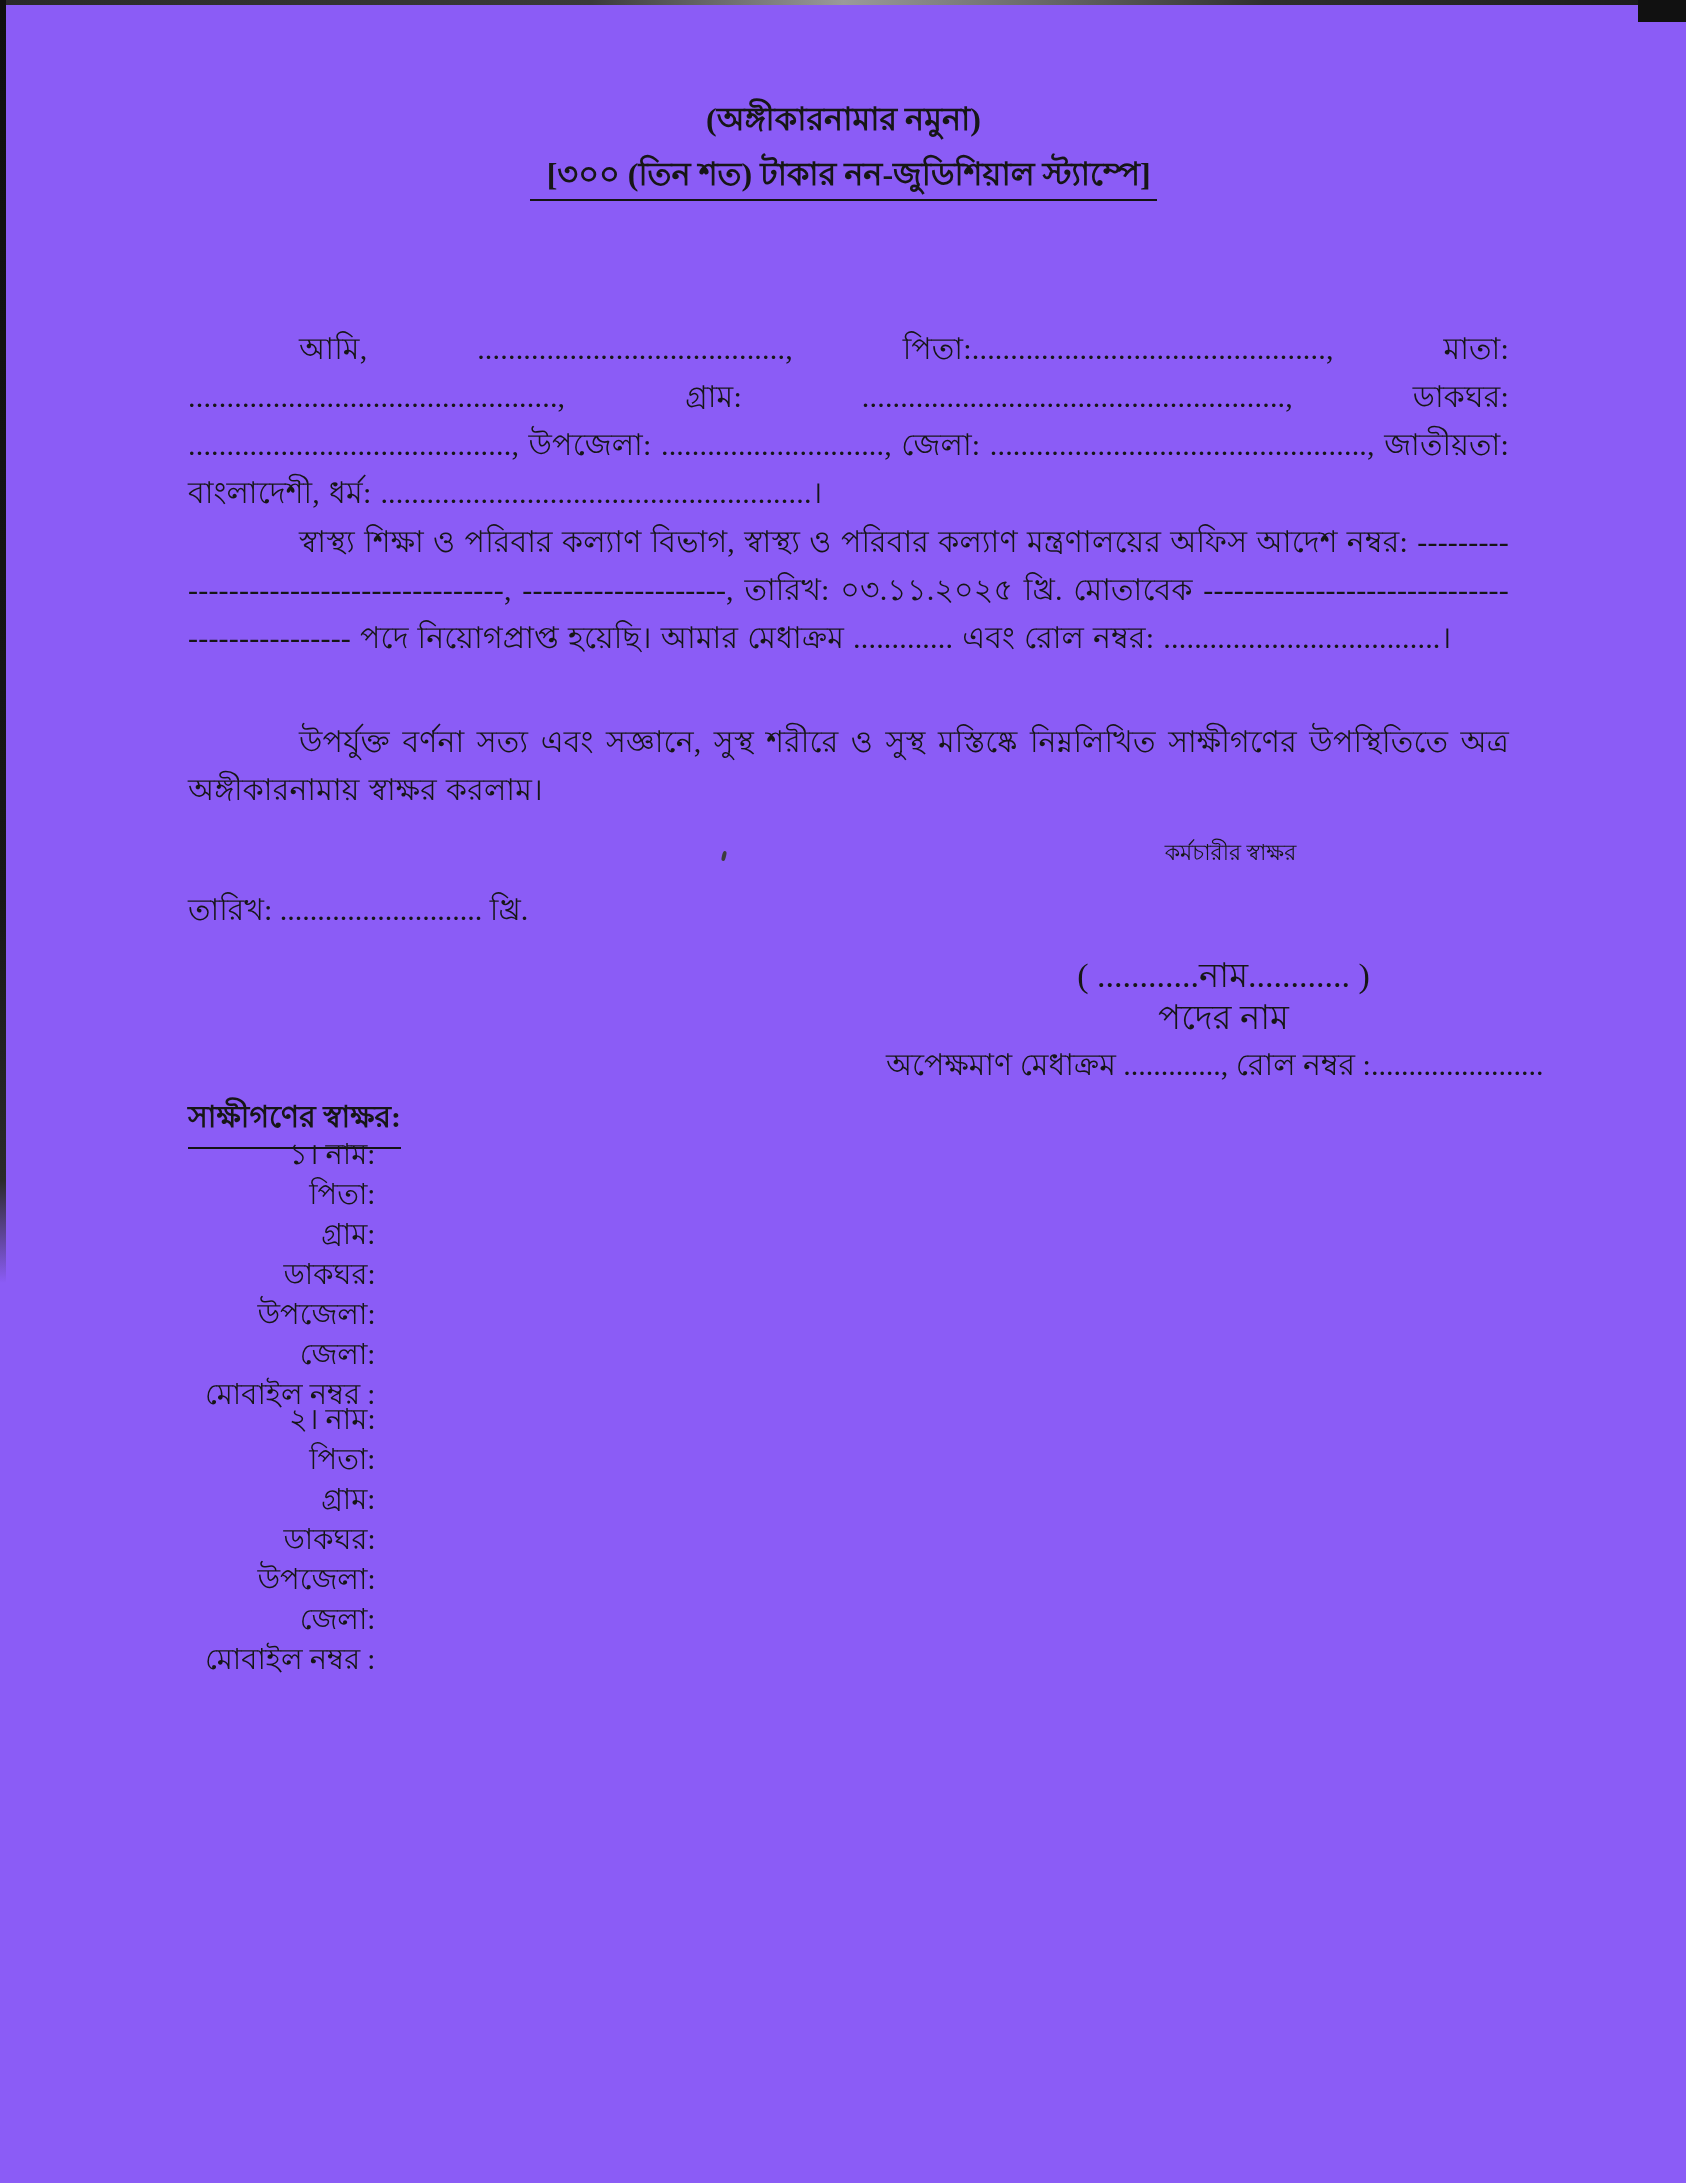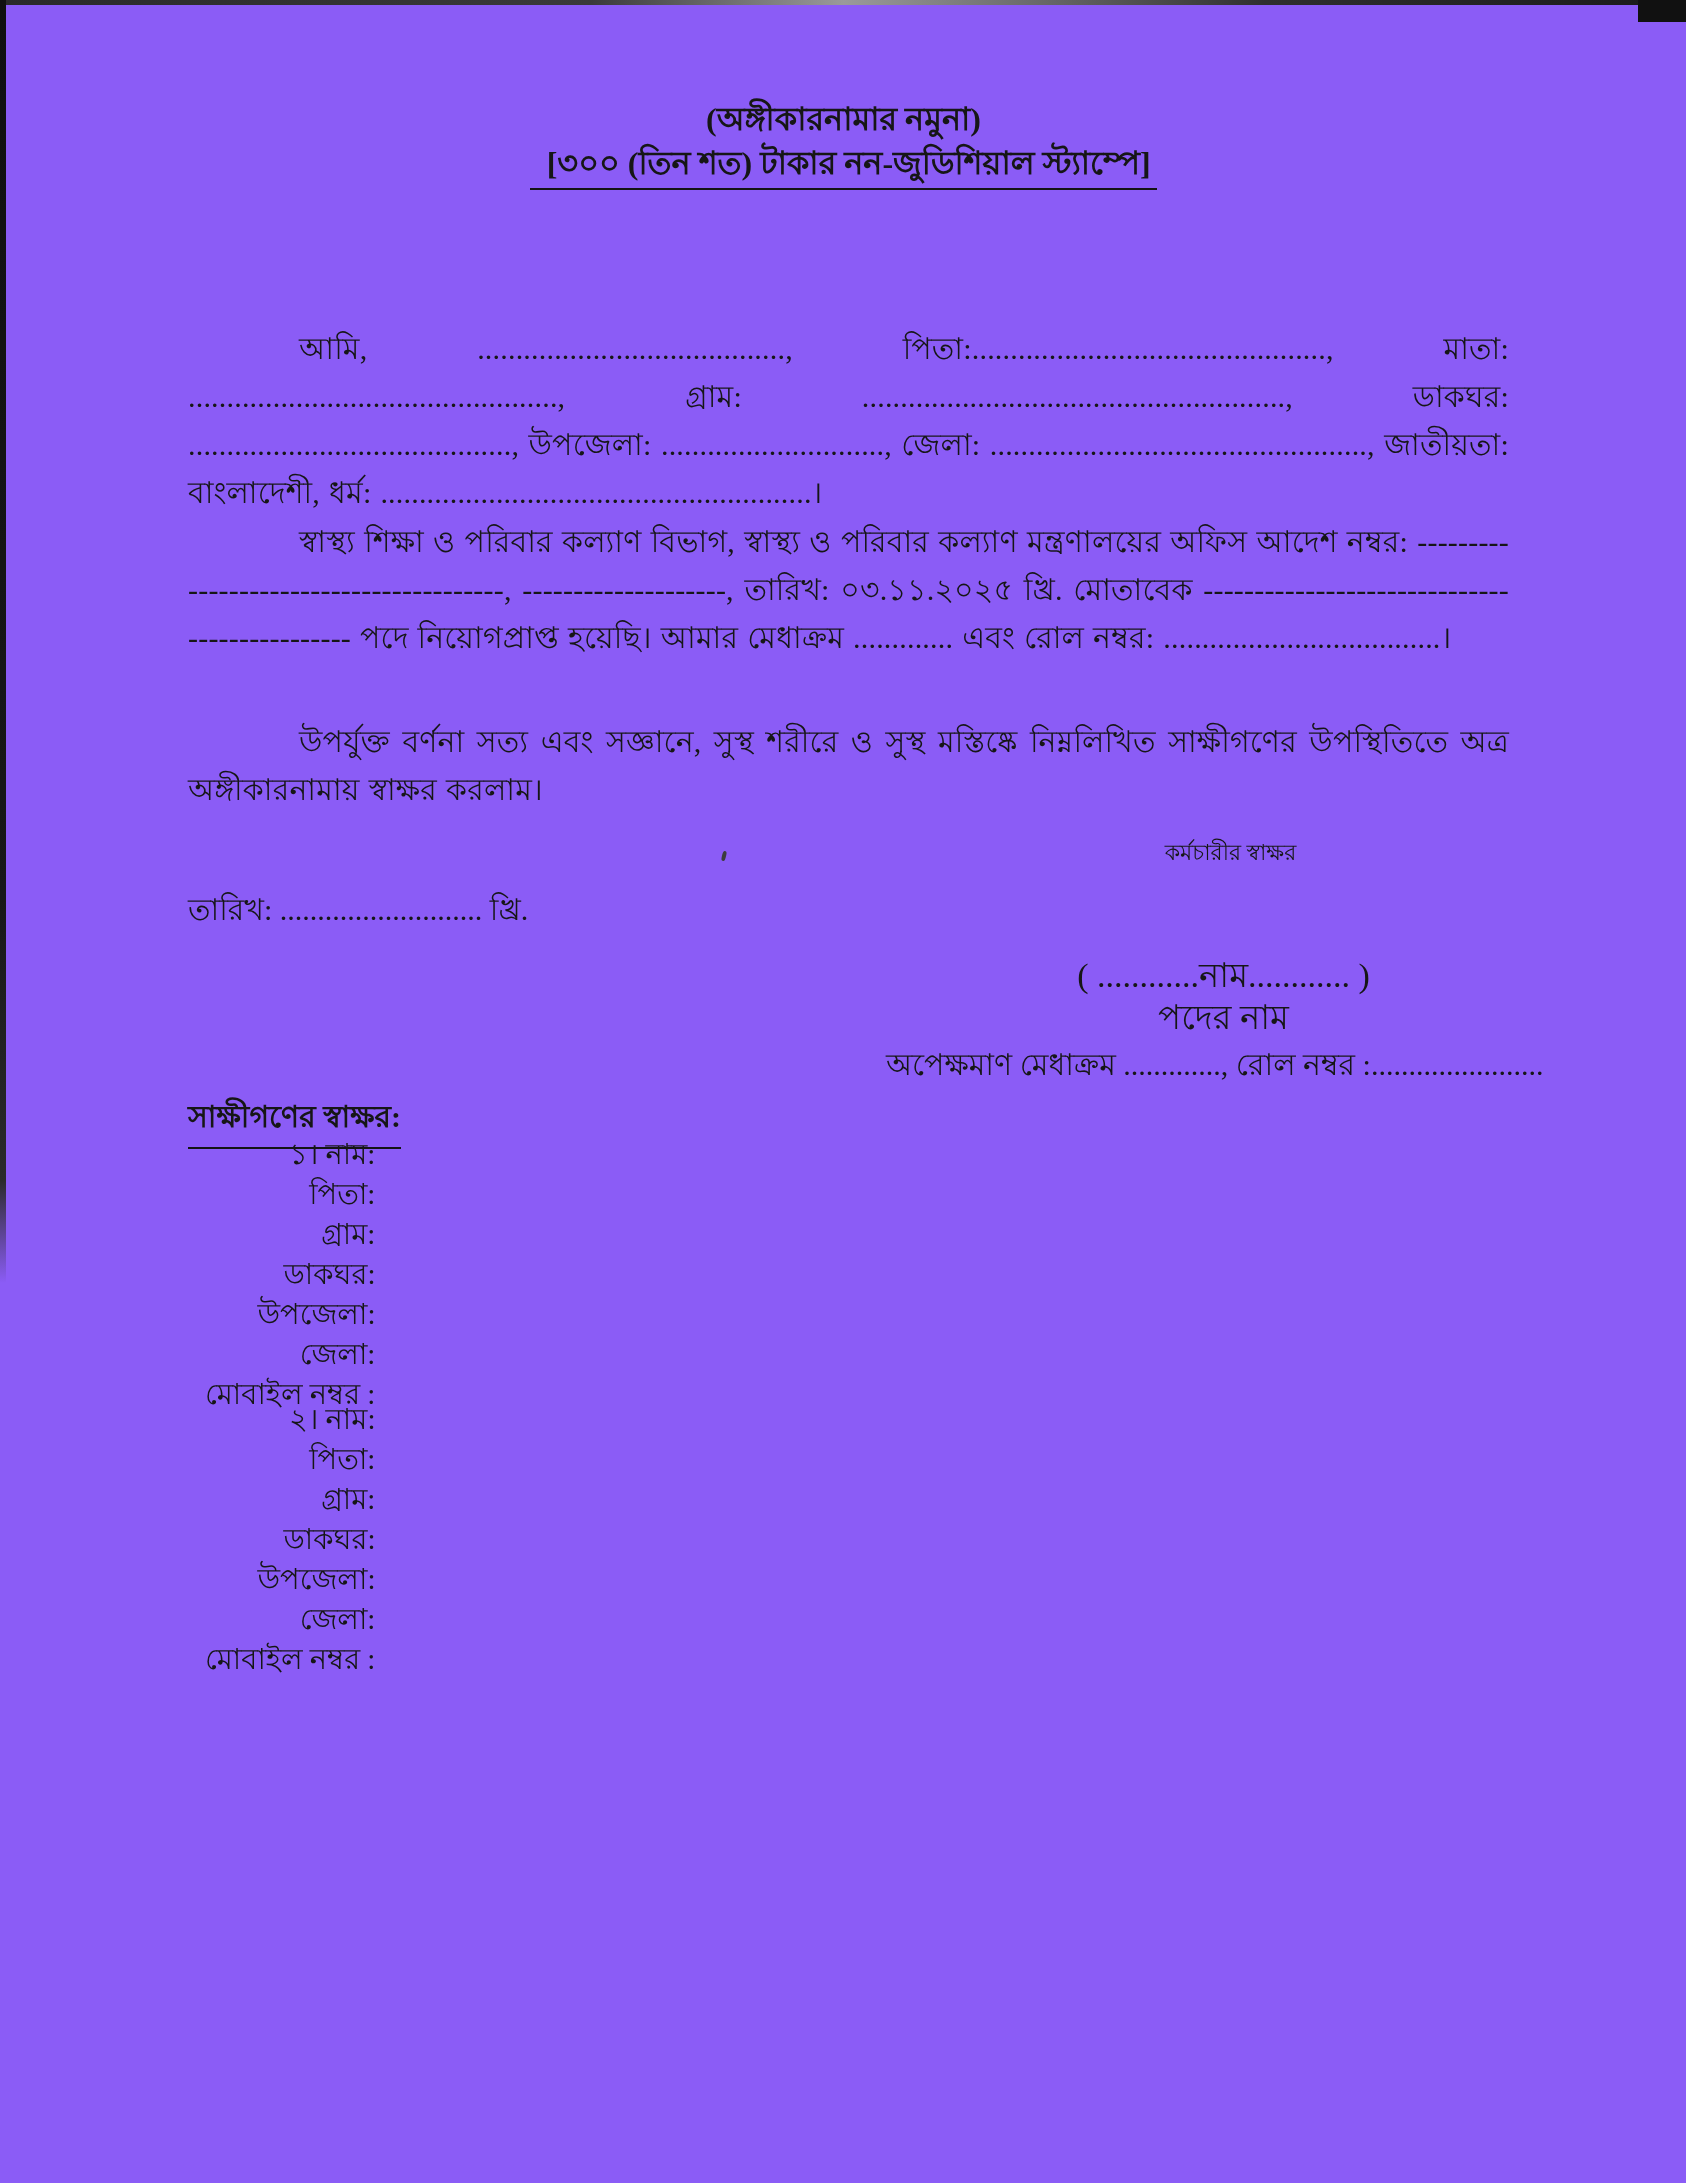--- a/index.html
+++ b/index.html
@@ -17,21 +17,21 @@
     background:linear-gradient(to right,#2a2a2a 0%,#3a3a3a 35%,#9a9a9a 50%,#2f2f2f 75%,#1a1a1a 100%);}
   .scan-corner{position:absolute;top:0;right:0;width:49px;height:22px;background:#111;}
   .scan-left{position:absolute;top:0;left:0;width:6px;height:1283px;
     background:linear-gradient(to bottom,#101010 0%,#181818 70%,#2b2b2b 92%,rgba(40,40,40,0) 100%);}
   .speck{position:absolute;background:#3c3c3c;border-radius:40%;}
   .speck.s1{left:722px;top:851px;width:4px;height:10px;transform:rotate(14deg);}
 
   .title{position:absolute;left:0;width:100%;text-align:center;
     font-size:32px;font-weight:bold;line-height:41px;}
   .title1{top:99px;}
-  .title2{top:143px;}
+  .title2{top:154px;}
   .title2 .u{display:inline-block;border-bottom:2.6px solid #141414;padding:0 6.6px 4px 17px;}
 
   .para{position:absolute;left:188px;width:1321px;font-size:30px;line-height:48px;
     text-align:justify;letter-spacing:0.2px;word-spacing:1.3px;}
   .indent{text-indent:111px;}
   .p1{top:325px;}
   .p2{top:470px;margin-top:48px;}
   .p3{top:619px;}
   .p4{top:718px;}
 

